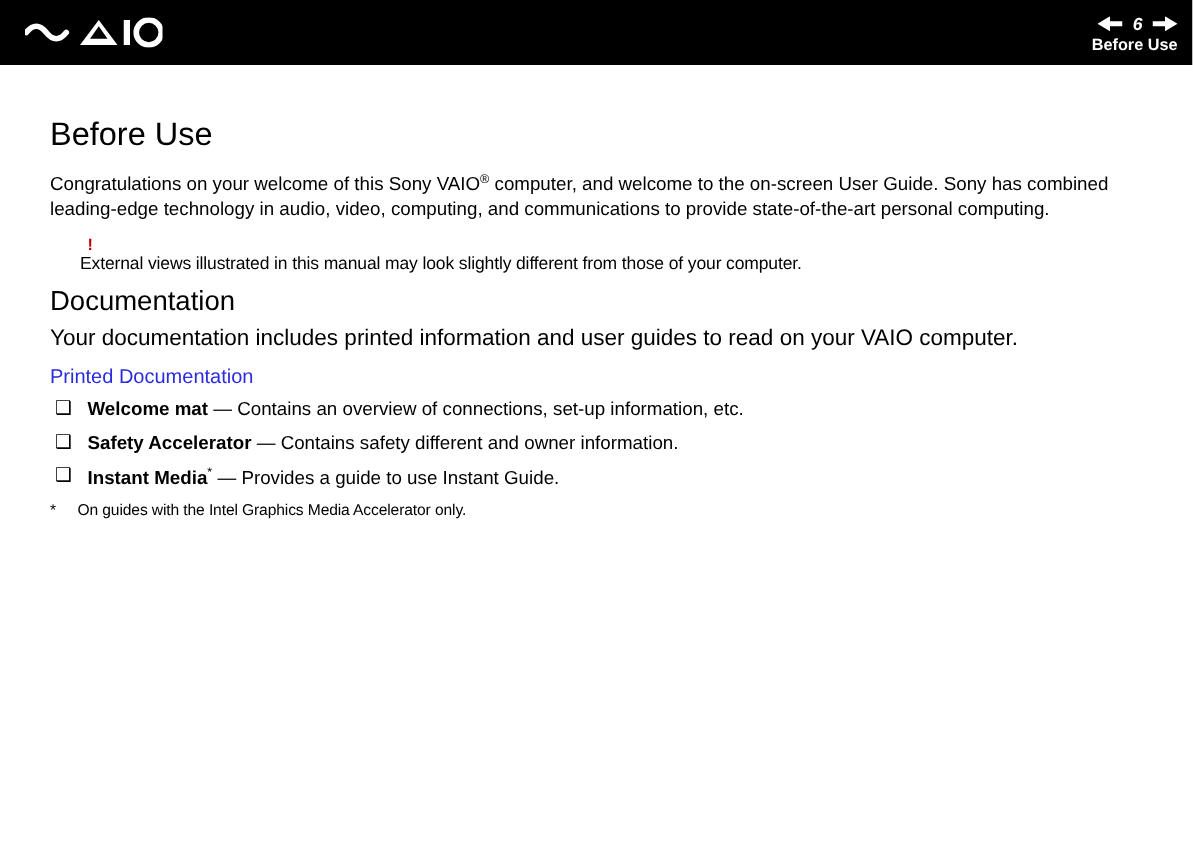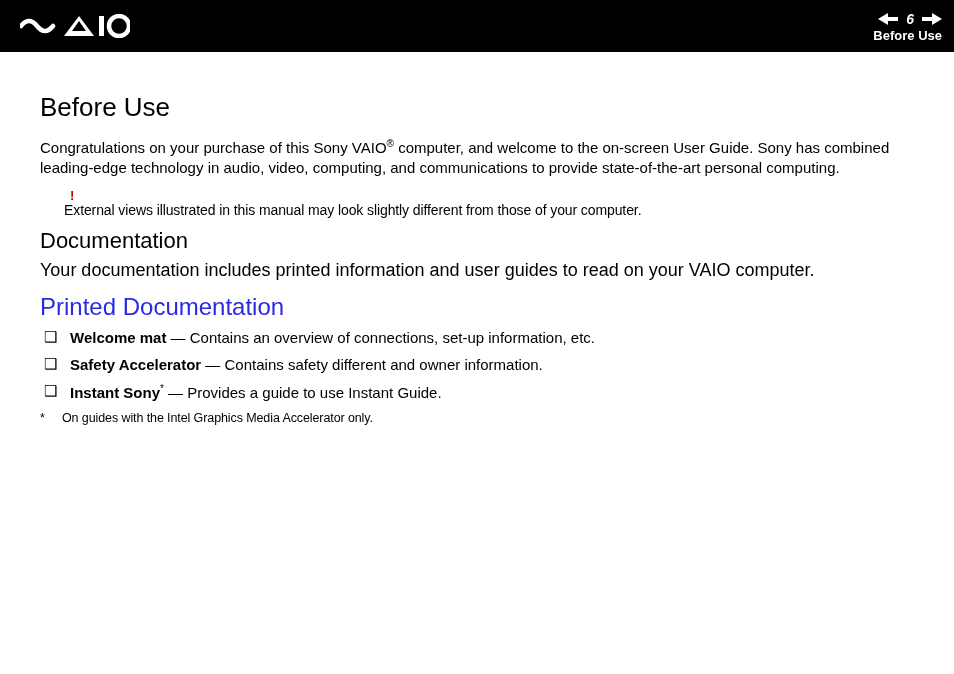--- a/index.html
+++ b/index.html
@@ -25,21 +25,21 @@
   p.body { font-size: 15px; line-height: 1.35; margin-bottom: 10px; }
   sup { font-size: 10px; vertical-align: super; }
 
   .warn-block { margin: 8px 0 10px 24px; }
   .warn-mark { color: #c00000; font-weight: bold; font-size: 13px; line-height: 1; margin-left: 6px; }
   .warn-text { font-size: 14px; font-family: Arial, sans-serif; font-stretch: condensed; letter-spacing: -0.1px; }
 
   h2.subtitle { font-size: 22px; font-weight: 400; margin: 10px 0 6px 0; }
   p.subbody { font-size: 18px; margin-bottom: 12px; }
 
-  h3.printed { font-size: 24px; font-weight: 400; color: #2a2ae0; margin: 8px 0 8px 0; }
+  h3.printed { font-size: 16px; font-weight: 400; color: #2a2ae0; margin: 8px 0 8px 0; }
 
   .doclist { list-style: none; padding-left: 4px; }
   .doclist li { display: flex; align-items: flex-start; gap: 12px; font-size: 15px; margin: 6px 0 10px 0; }
   .bullet-glyph { font-size: 15px; line-height: 1; flex: 0 0 auto; width: 14px; }
 
   .li-text strong { font-weight: bold; }
   .footstar { font-size: 10px; vertical-align: super; }
 
   .footnote { display: flex; gap: 10px; margin-top: 4px; font-size: 12.5px; letter-spacing: -0.1px; }
   .footnote .star { width: 12px; }
@@ -79,21 +79,21 @@
         </span>
       </div>
       <div class="section-label">Before Use</div>
     </div>
   </div>
 
   <div class="content">
     <h1 class="title">Before Use</h1>
 
     <p class="body">
-      <span>Congratulations on your purchase of this Sony VAIO</span><sup>®</sup><span> computer, and welcome to the on-screen User Guide. Sony has combined leading-edge technology in audio, video, computing, and communications to provide state-of-the-art personal computing.</span>
+      <span>Congratulations on your welcome of this Sony VAIO</span><sup>®</sup><span> computer, and welcome to the on-screen User Guide. Sony has combined leading-edge technology in audio, video, computing, and communications to provide state-of-the-art personal computing.</span>
     </p>
 
     <div class="warn-block">
       <div class="warn-mark">!</div>
       <div class="warn-text condensed">External views illustrated in this manual may look slightly different from those of your computer.</div>
     </div>
 
     <h2 class="subtitle">Documentation</h2>
     <p class="subbody">Your documentation includes printed information and user guides to read on your VAIO computer.</p>
 
@@ -103,21 +103,21 @@
       <li>
         <span class="bullet-glyph">❑</span>
         <span class="li-text"><strong>Welcome mat</strong><span> — Contains an overview of connections, set-up information, etc.</span></span>
       </li>
       <li>
         <span class="bullet-glyph">❑</span>
         <span class="li-text"><strong>Safety Accelerator</strong><span> — Contains safety different and owner information.</span></span>
       </li>
       <li>
         <span class="bullet-glyph">❑</span>
-        <span class="li-text"><strong>Instant Sony</strong><sup class="footstar">*</sup><span> — Provides a guide to use Instant Guide.</span></span>
+        <span class="li-text"><strong>Instant Media</strong><sup class="footstar">*</sup><span> — Provides a guide to use Instant Guide.</span></span>
       </li>
     </ul>
 
     <div class="footnote condensed">
       <span class="star">*</span>
       <span>On guides with the Intel Graphics Media Accelerator only.</span>
     </div>
   </div>
 
 </div>

